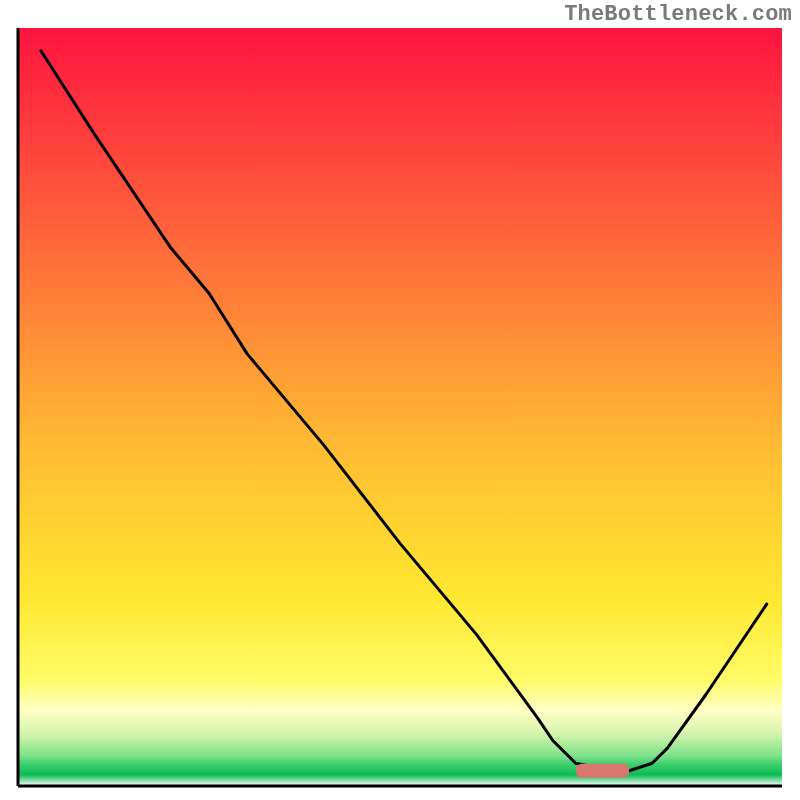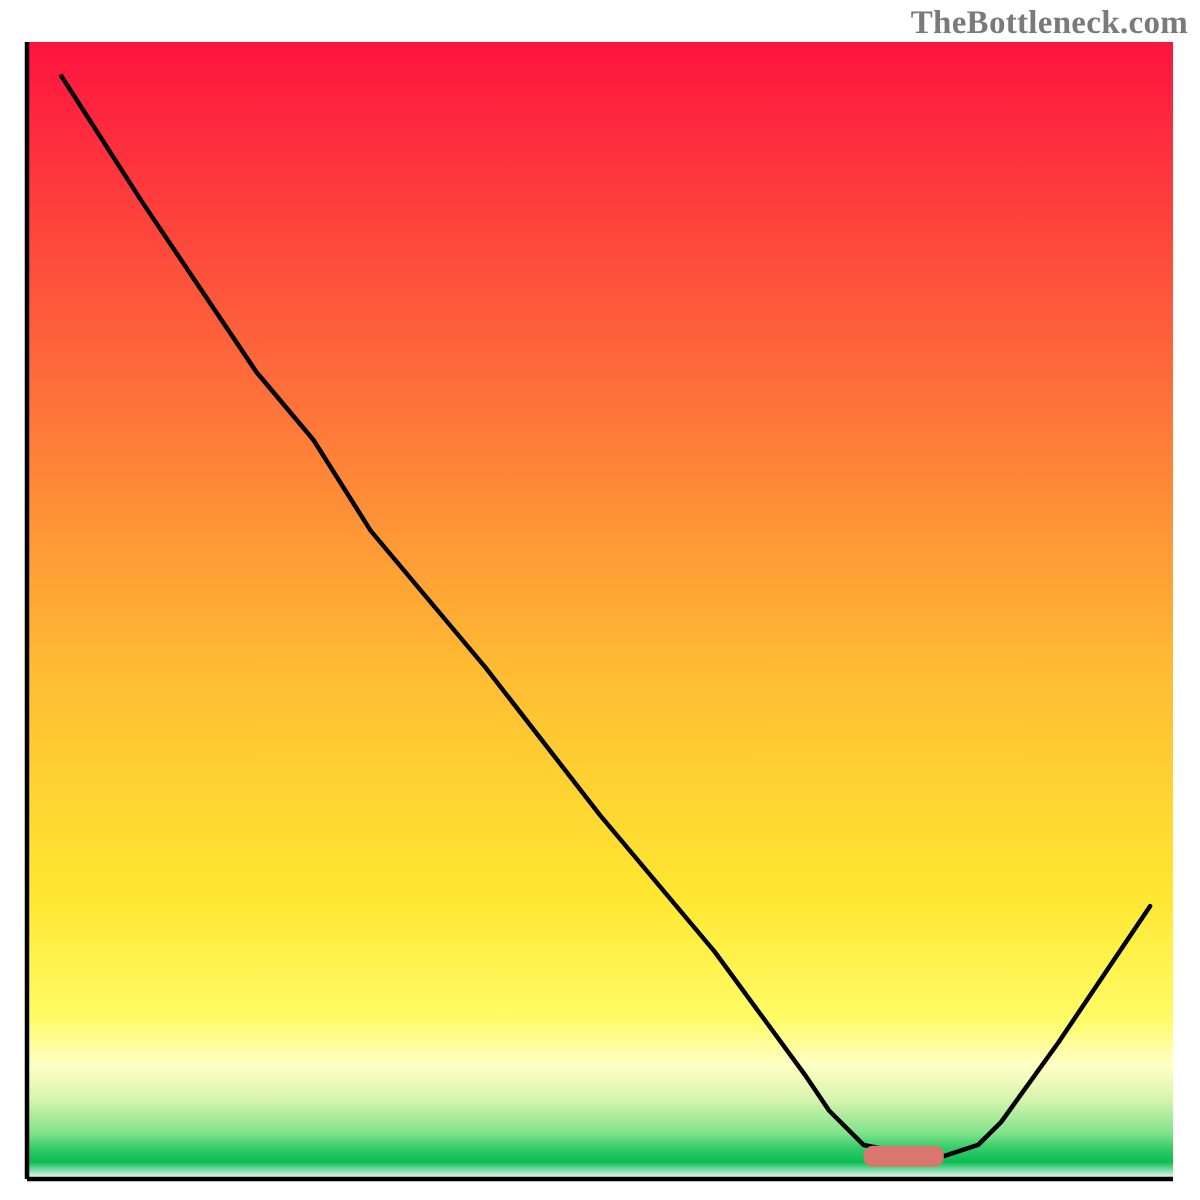--- a/index.html
+++ b/index.html
@@ -12,21 +12,21 @@
   }
   .chart-wrapper {
     position: relative;
     width: 800px;
     height: 800px;
   }
   .watermark {
     position: absolute;
     top: 2px;
     right: 8px;
-    font-family: Liberation Serif, serif;
+    font-family: Liberation Mono, monospace;
     font-size: 22px;
     font-weight: 600;
     color: #7a7a7a;
     letter-spacing: 0.2px;
   }
   svg {
     position: absolute;
     left: 0;
     top: 0;
     width: 800px;

